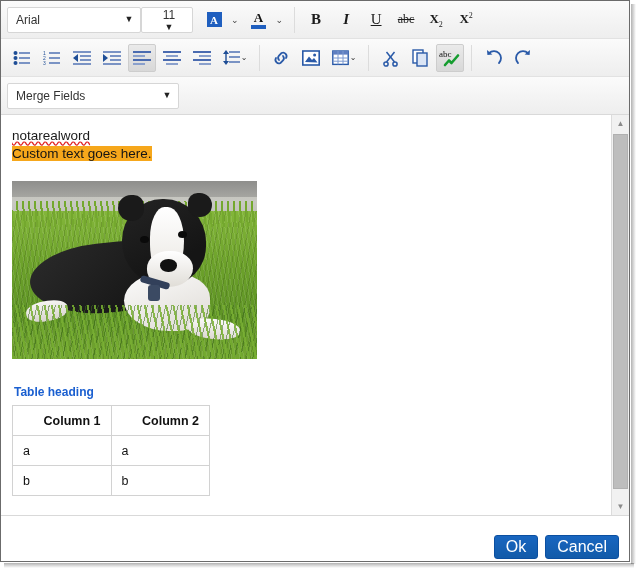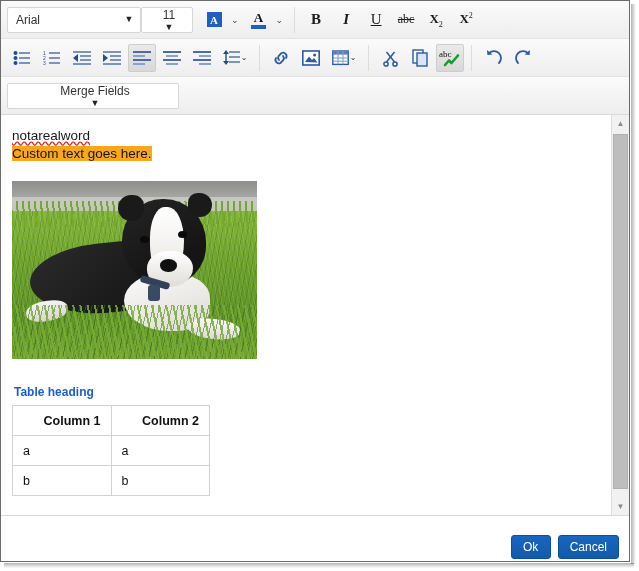--- a/index.html
+++ b/index.html
@@ -27,21 +27,21 @@
 
   .sel{
     height:26px;background:#fff;border:1px solid #d6d6d6;border-radius:2px;
     display:flex;align-items:center;box-sizing:border-box;
     font-size:12px;color:#333;padding:0 4px 0 8px;position:relative;
   }
   .sel .lbl{flex:1;white-space:nowrap;overflow:hidden;}
   .sel .caret{width:14px;text-align:center;color:#222;font-size:9px;line-height:1;}
   .sel-font{width:134px;}
   .sel-size{width:52px;margin-right:6px;flex-direction:column;}
-  .sel-merge{width:172px;flex-direction:column;}
+  .sel-merge{width:172px;}
 
   .tbtn{
     width:28px;height:28px;margin:0 1px;border:1px solid transparent;border-radius:2px;
     display:flex;align-items:center;justify-content:center;box-sizing:border-box;
     color:#1f4e96;position:relative;
   }
   .tbtn.active{
     background:linear-gradient(to bottom,#eaeaea,#d8d8d8);
     border:1px solid #cdcdcd;
   }
@@ -131,21 +131,21 @@
   .sbar{width:17px;background:#f1f1f1;border-left:1px solid #dcdcdc;position:relative;}
   .sb-arrow{width:17px;height:17px;display:flex;align-items:center;justify-content:center;
     color:#8a8a8a;font-size:8px;background:#f1f1f1;}
   .sb-arrow.bot{position:absolute;bottom:0;left:0;}
   .sb-thumb{position:absolute;left:1px;top:19px;width:15px;height:355px;background:#bdbdbd;border:1px solid #b0b0b0;box-sizing:border-box;}
 
   
   .footer{height:46px;background:#fff;border-top:1px solid #d9d9d9;
     display:flex;align-items:center;justify-content:flex-end;padding-right:10px;box-sizing:border-box;}
   .btn{height:24px;min-width:40px;padding:0 11px;margin-left:7px;border:1px solid #0b4fa0;border-radius:3px;
-    background:linear-gradient(to bottom,#1866c0,#125ba9);color:#fff;font-size:12px;
+    background:linear-gradient(to bottom,#1866c0,#125ba9);color:#fff;font-size:16px;
     display:flex;align-items:center;justify-content:center;box-sizing:border-box;margin-top:16px;}
   svg{display:block;}
 </style>
 </head>
 <body>
 
 <div class="window">
 
   <div class="tb tb1">
 

